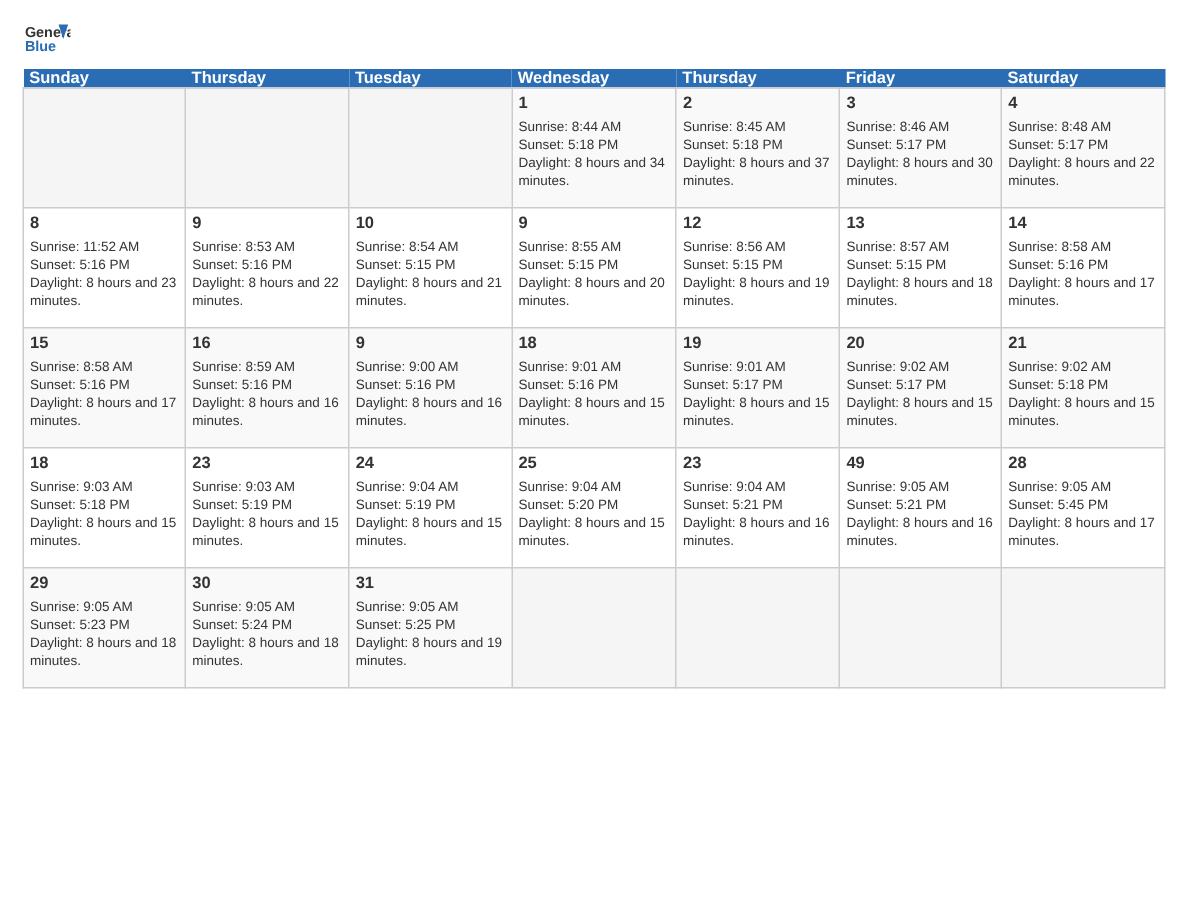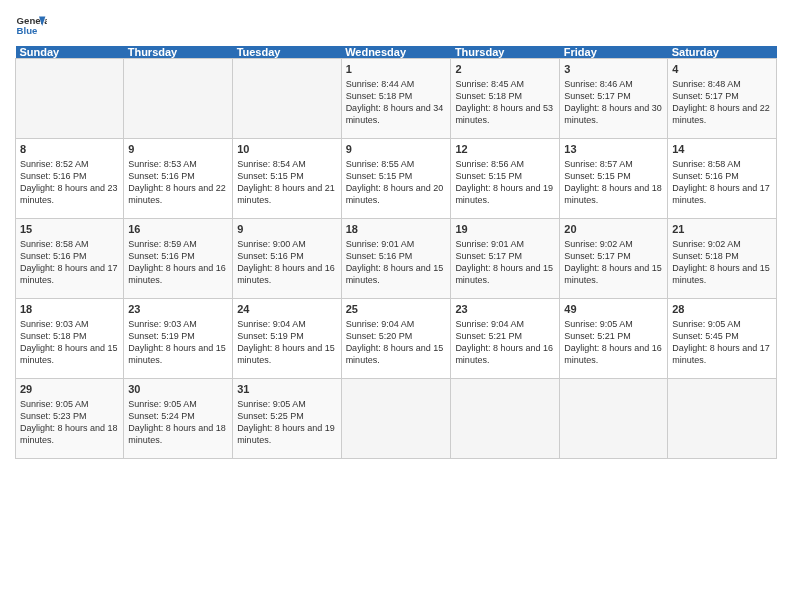--- a/index.html
+++ b/index.html
@@ -111,26 +111,26 @@
           <th>Friday</th>
           <th>Saturday</th>
         </tr>
     </thead>
     <tbody id="calendar-body">
         <tr>
           <td class="empty-cell"></td>
           <td class="empty-cell"></td>
           <td class="empty-cell"></td>
           <td><span class="day-num">1</span><span>Sunrise: 8:44 AM</span><br><span>Sunset: 5:18 PM</span><br><span>Daylight: 8 hours and 34 minutes.</span></td>
-          <td><span class="day-num">2</span><span>Sunrise: 8:45 AM</span><br><span>Sunset: 5:18 PM</span><br><span>Daylight: 8 hours and 53 minutes.</span></td>
+          <td><span class="day-num">2</span><span>Sunrise: 8:45 AM</span><br><span>Sunset: 5:18 PM</span><br><span>Daylight: 8 hours and 37 minutes.</span></td>
           <td><span class="day-num">3</span><span>Sunrise: 8:46 AM</span><br><span>Sunset: 5:17 PM</span><br><span>Daylight: 8 hours and 30 minutes.</span></td>
           <td><span class="day-num">4</span><span>Sunrise: 8:48 AM</span><br><span>Sunset: 5:17 PM</span><br><span>Daylight: 8 hours and 22 minutes.</span></td>
         </tr>
         <tr>
-          <td><span class="day-num">8</span><span>Sunrise: 8:52 AM</span><br><span>Sunset: 5:16 PM</span><br><span>Daylight: 8 hours and 23 minutes.</span></td>
+          <td><span class="day-num">8</span><span>Sunrise: 11:52 AM</span><br><span>Sunset: 5:16 PM</span><br><span>Daylight: 8 hours and 23 minutes.</span></td>
           <td><span class="day-num">9</span><span>Sunrise: 8:53 AM</span><br><span>Sunset: 5:16 PM</span><br><span>Daylight: 8 hours and 22 minutes.</span></td>
           <td><span class="day-num">10</span><span>Sunrise: 8:54 AM</span><br><span>Sunset: 5:15 PM</span><br><span>Daylight: 8 hours and 21 minutes.</span></td>
           <td><span class="day-num">9</span><span>Sunrise: 8:55 AM</span><br><span>Sunset: 5:15 PM</span><br><span>Daylight: 8 hours and 20 minutes.</span></td>
           <td><span class="day-num">12</span><span>Sunrise: 8:56 AM</span><br><span>Sunset: 5:15 PM</span><br><span>Daylight: 8 hours and 19 minutes.</span></td>
           <td><span class="day-num">13</span><span>Sunrise: 8:57 AM</span><br><span>Sunset: 5:15 PM</span><br><span>Daylight: 8 hours and 18 minutes.</span></td>
           <td><span class="day-num">14</span><span>Sunrise: 8:58 AM</span><br><span>Sunset: 5:16 PM</span><br><span>Daylight: 8 hours and 17 minutes.</span></td>
         </tr>
         <tr>
           <td><span class="day-num">15</span><span>Sunrise: 8:58 AM</span><br><span>Sunset: 5:16 PM</span><br><span>Daylight: 8 hours and 17 minutes.</span></td>
           <td><span class="day-num">16</span><span>Sunrise: 8:59 AM</span><br><span>Sunset: 5:16 PM</span><br><span>Daylight: 8 hours and 16 minutes.</span></td>

